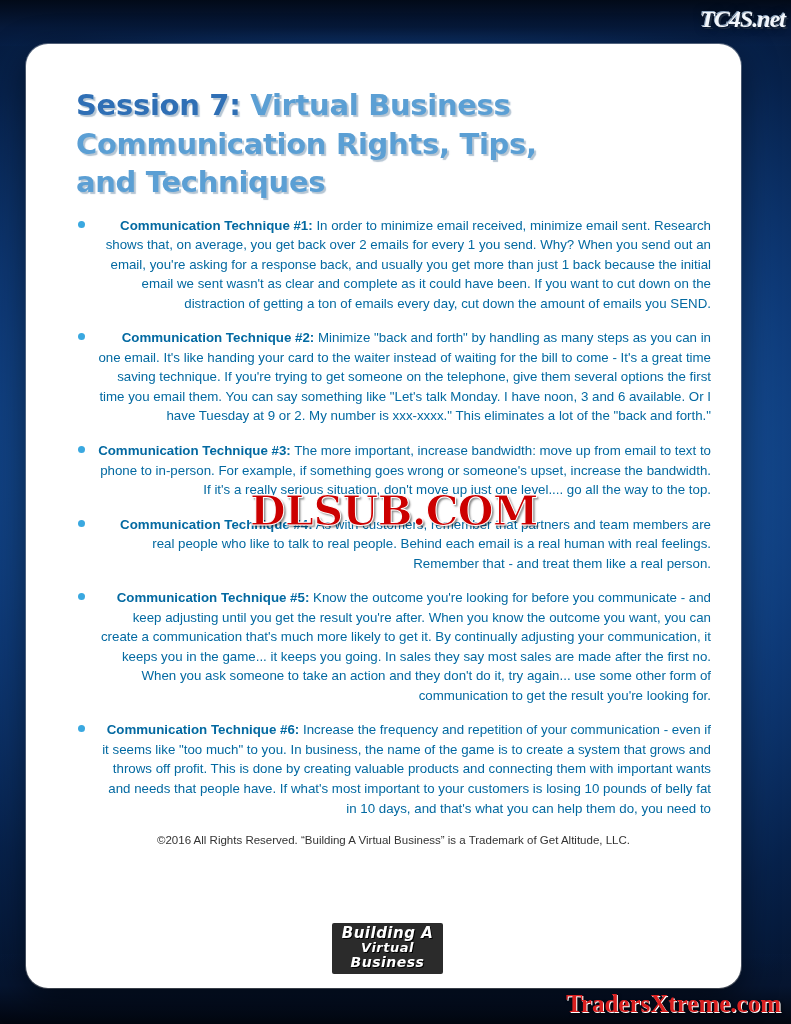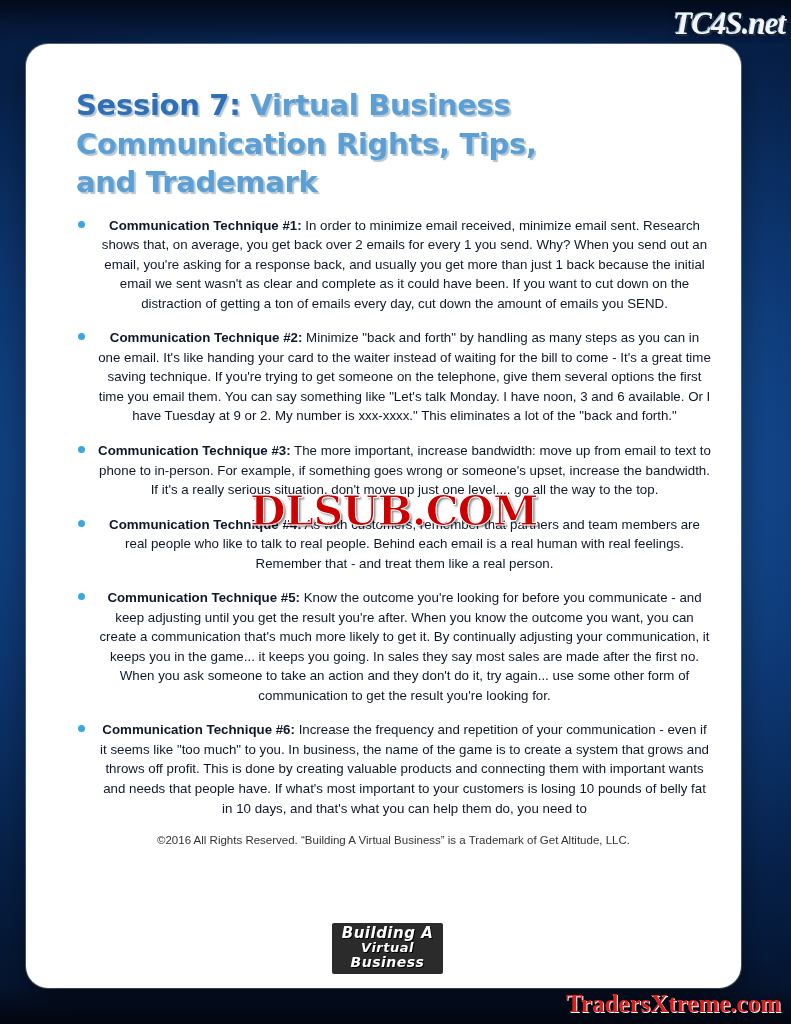--- a/index.html
+++ b/index.html
@@ -35,21 +35,21 @@
   }
 
   
   .wm-top {
     position: absolute;
     top: 6px;
     right: 6px;
     font-family: "Liberation Serif", serif;
     font-weight: bold;
     font-style: italic;
-    font-size: 31px;
+    font-size: 24px;
     color: #f2f6fb;
     letter-spacing: -1px;
     text-shadow:
       2px 2px 0 #1d2b3f,
       -1px -1px 0 #8fa5bd,
       0 0 8px rgba(0,0,0,0.6);
     z-index: 40;
   }
 
   
@@ -91,22 +91,22 @@
     list-style: none;
     margin: 0;
     padding: 0;
   }
   ul.techniques li {
     position: relative;
     padding-left: 22px;
     margin-bottom: 15px;
     font-size: 13.3px;
     line-height: 1.47;
-    color: #0f172a;
-    text-align: center;
+    color: #0369a1;
+    text-align: right;
   }
   ul.techniques li::before {
     content: "";
     position: absolute;
     left: 2px;
     top: 5px;
     width: 7px;
     height: 7px;
     border-radius: 50%;
     background: #3aa8e0;
@@ -190,21 +190,21 @@
 <div class="page">
 
   <div class="wm-top">TC4S.net</div>
 
   <div class="sheet">
     <div class="sheet-inner">
 
       <h1 class="title">
         <span class="accent">Session 7:</span><span> Virtual Business</span><br>
         <span>Communication Rights, Tips,</span><br>
-        <span>and Trademark</span>
+        <span>and Techniques</span>
       </h1>
 
       <ul class="techniques">
         <li><b>Communication Technique #1:</b><span> In order to minimize email received, minimize email sent. Research shows that, on average, you get back over 2 emails for every 1 you send. Why? When you send out an email, you're asking for a response back, and usually you get more than just 1 back because the initial email we sent wasn't as clear and complete as it could have been. If you want to cut down on the distraction of getting a ton of emails every day, cut down the amount of emails you SEND.</span></li>
         <li><b>Communication Technique #2:</b><span> Minimize "back and forth" by handling as many steps as you can in one email. It's like handing your card to the waiter instead of waiting for the bill to come - It's a great time saving technique. If you're trying to get someone on the telephone, give them several options the first time you email them. You can say something like "Let's talk Monday. I have noon, 3 and 6 available. Or I have Tuesday at 9 or 2. My number is xxx-xxxx." This eliminates a lot of the "back and forth."</span></li>
         <li><b>Communication Technique #3:</b><span> The more important, increase bandwidth: move up from email to text to phone to in-person. For example, if something goes wrong or someone's upset, increase the bandwidth. If it's a really serious situation, don't move up just one level.... go all the way to the top.</span></li>
         <li><b>Communication Technique #4:</b><span> As with customers, remember that partners and team members are real people who like to talk to real people. Behind each email is a real human with real feelings. Remember that - and treat them like a real person.</span></li>
         <li><b>Communication Technique #5:</b><span> Know the outcome you're looking for before you communicate - and keep adjusting until you get the result you're after. When you know the outcome you want, you can create a communication that's much more likely to get it. By continually adjusting your communication, it keeps you in the game... it keeps you going. In sales they say most sales are made after the first no. When you ask someone to take an action and they don't do it, try again... use some other form of communication to get the result you're looking for.</span></li>
         <li><b>Communication Technique #6:</b><span> Increase the frequency and repetition of your communication - even if it seems like "too much" to you. In business, the name of the game is to create a system that grows and throws off profit. This is done by creating valuable products and connecting them with important wants and needs that people have. If what's most important to your customers is losing 10 pounds of belly fat in 10 days, and that's what you can help them do, you need to</span></li>
       </ul>

